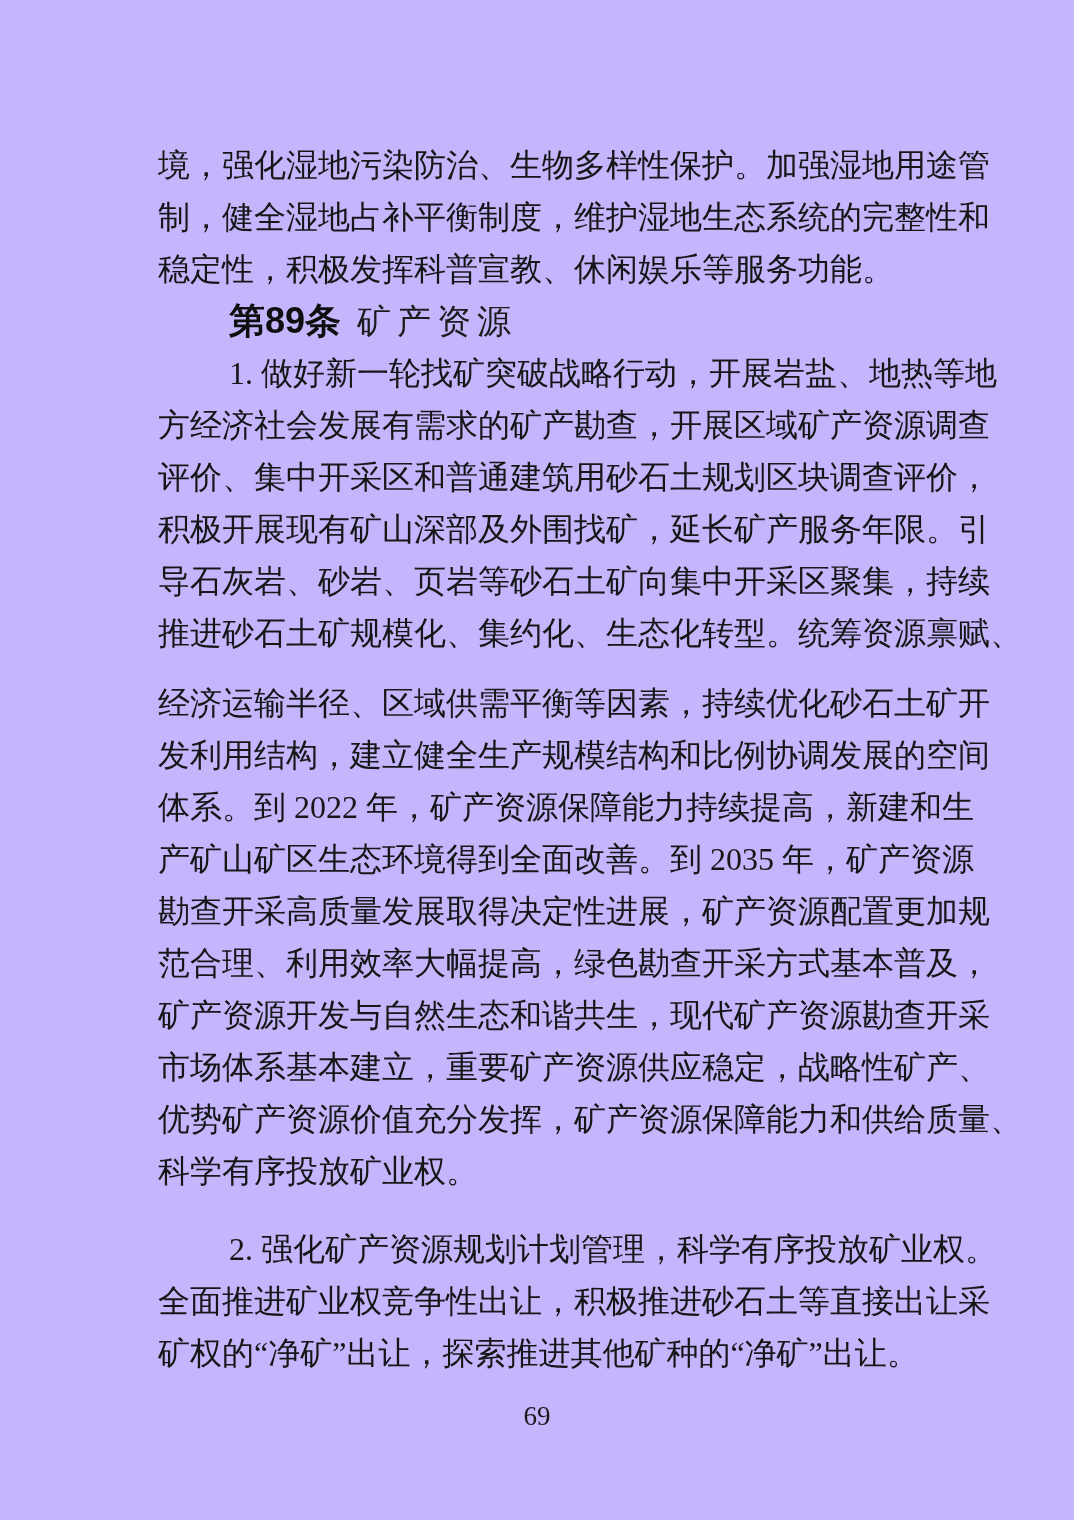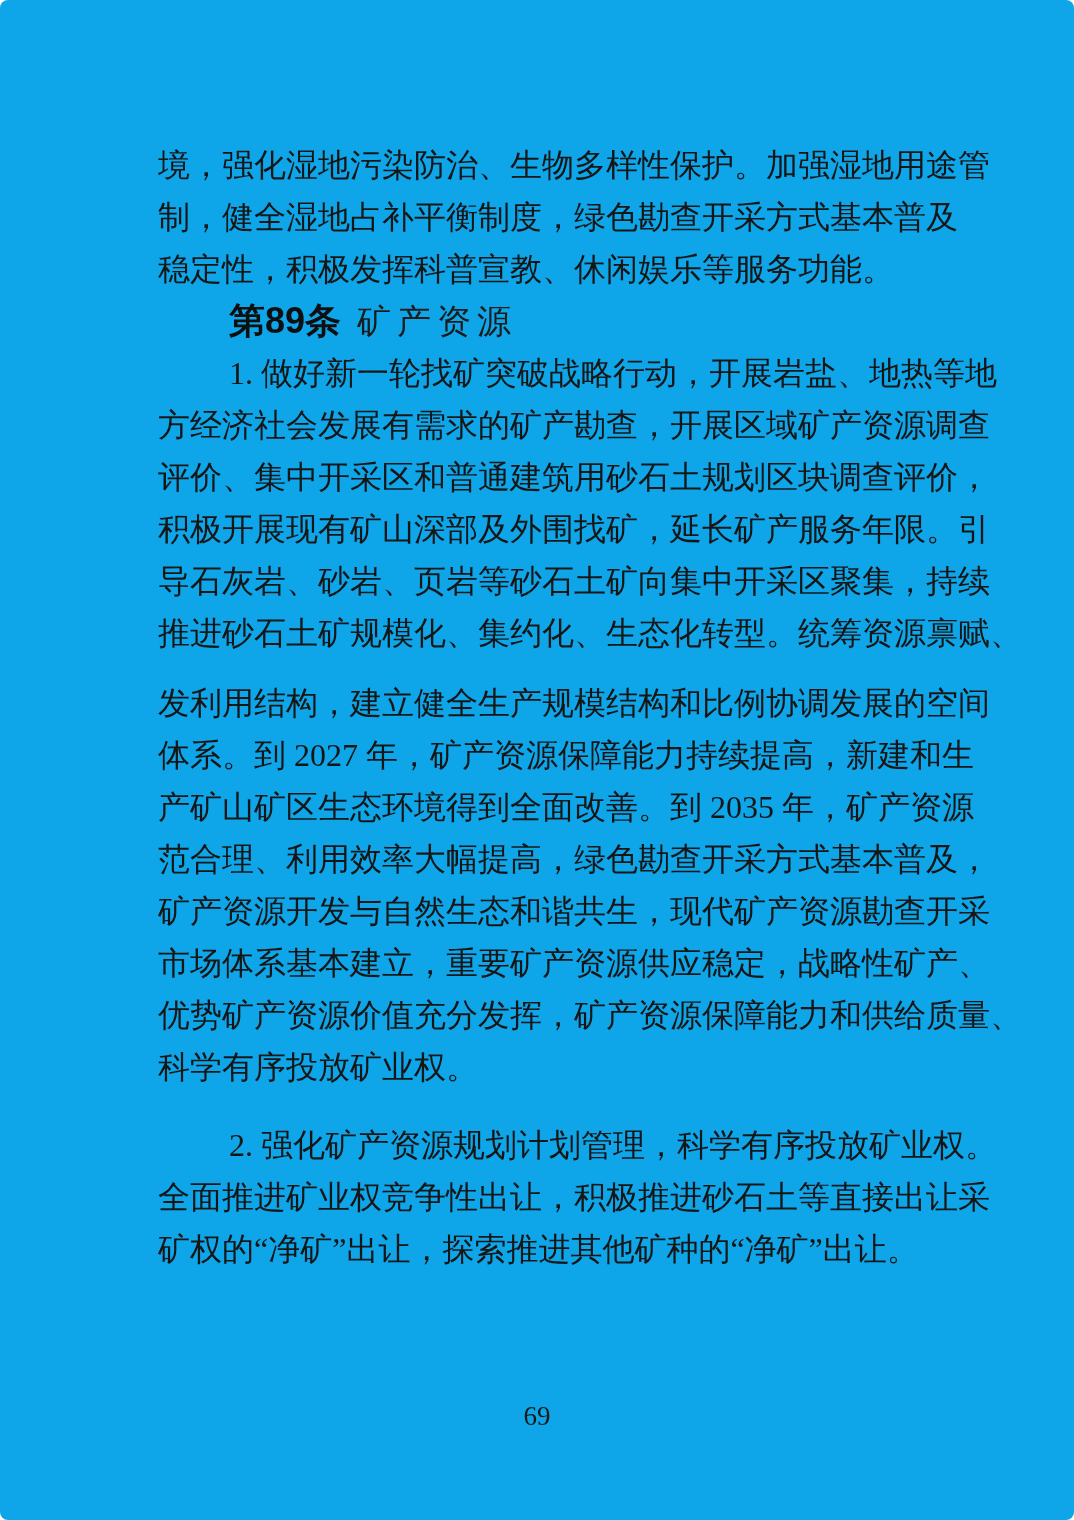--- a/index.html
+++ b/index.html
@@ -5,25 +5,24 @@
   html, body {
     margin: 0;
     padding: 0;
     background: #ffffff;
   }
   .page {
     position: relative;
     width: 1074px;
     height: 1520px;
     margin: 0 auto;
-    background: #0ea5e9;
+    background: #c4b5fd;
     color: #161616;
     font-family: "Liberation Serif", "DejaVu Serif", serif;
     overflow: hidden;
-    border-radius: 8px;
   }
   .text-block {
     position: absolute;
     left: 158px;
     top: 139px;
     width: 760px;
   }
   .line {
     height: 52px;
     line-height: 52px;
@@ -73,42 +72,44 @@
   }
 </style>
 </head>
 <body>
 
 <div class="page">
   <div class="text-block">
 
     <div>
       <div class="line">境，强化湿地污染防治、生物多样性保护。加强湿地用途管</div>
-      <div class="line">制，健全湿地占补平衡制度，绿色勘查开采方式基本普及</div>
+      <div class="line">制，健全湿地占补平衡制度，维护湿地生态系统的完整性和</div>
       <div class="line para-end">稳定性，积极发挥科普宣教、休闲娱乐等服务功能。</div>
     </div>
 
     <div class="heading">
       <span class="heading-num">第89条</span>
       <span class="heading-title">矿产资源</span>
     </div>
 
     <div>
       <div class="line indent">1. 做好新一轮找矿突破战略行动，开展岩盐、地热等地</div>
       <div class="line">方经济社会发展有需求的矿产勘查，开展区域矿产资源调查</div>
       <div class="line">评价、集中开采区和普通建筑用砂石土规划区块调查评价，</div>
       <div class="line">积极开展现有矿山深部及外围找矿，延长矿产服务年限。引</div>
       <div class="line">导石灰岩、砂岩、页岩等砂石土矿向集中开采区聚集，持续</div>
       <div class="line">推进砂石土矿规模化、集约化、生态化转型。统筹资源禀赋、</div>
     </div>
 
     <div class="gap-small">
+      <div class="line">经济运输半径、区域供需平衡等因素，持续优化砂石土矿开</div>
       <div class="line">发利用结构，建立健全生产规模结构和比例协调发展的空间</div>
-      <div class="line">体系。到 2027 年，矿产资源保障能力持续提高，新建和生</div>
+      <div class="line">体系。到 2022 年，矿产资源保障能力持续提高，新建和生</div>
       <div class="line">产矿山矿区生态环境得到全面改善。到 2035 年，矿产资源</div>
+      <div class="line">勘查开采高质量发展取得决定性进展，矿产资源配置更加规</div>
       <div class="line">范合理、利用效率大幅提高，绿色勘查开采方式基本普及，</div>
       <div class="line">矿产资源开发与自然生态和谐共生，现代矿产资源勘查开采</div>
       <div class="line">市场体系基本建立，重要矿产资源供应稳定，战略性矿产、</div>
       <div class="line">优势矿产资源价值充分发挥，矿产资源保障能力和供给质量、</div>
       <div class="line para-end">科学有序投放矿业权。</div>
     </div>
 
     <div class="gap-medium">
       <div class="line indent">2. 强化矿产资源规划计划管理，科学有序投放矿业权。</div>
       <div class="line">全面推进矿业权竞争性出让，积极推进砂石土等直接出让采</div>

